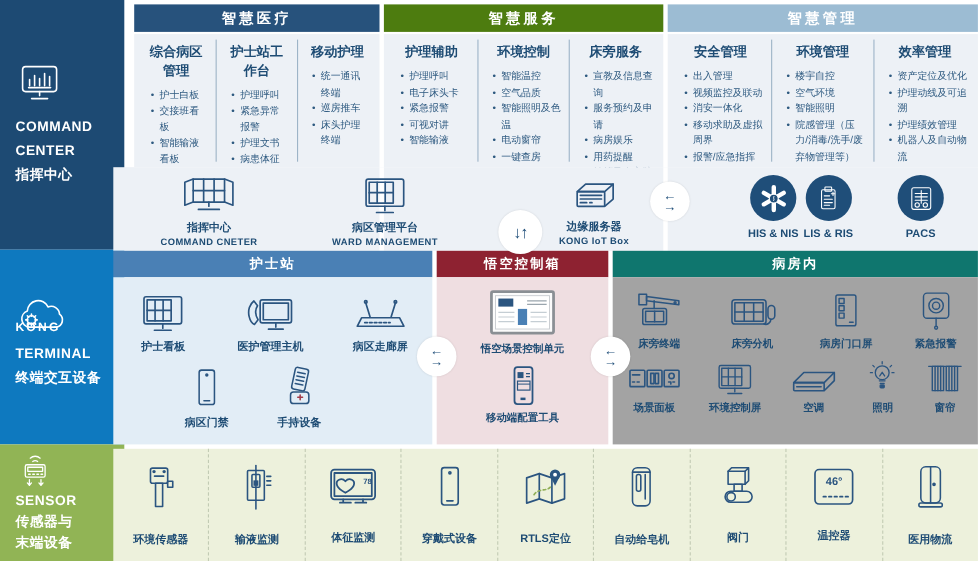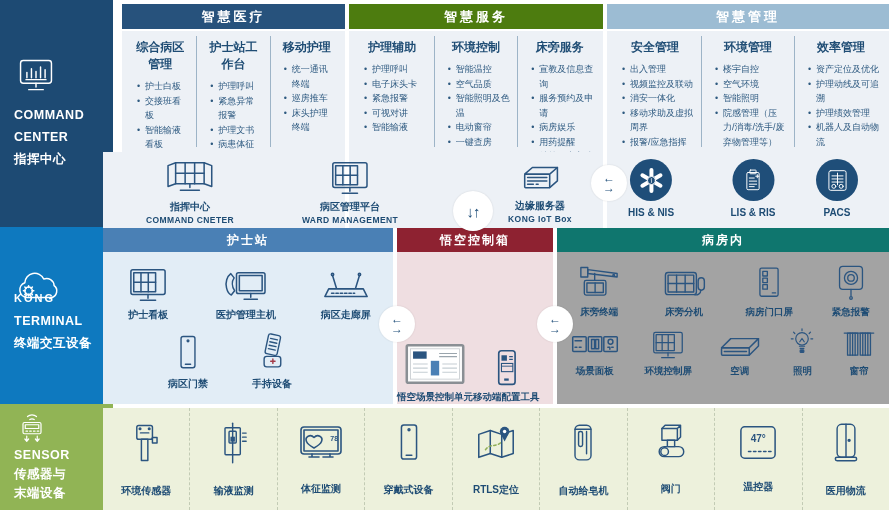--- a/index.html
+++ b/index.html
@@ -48,21 +48,21 @@
   .swap-v { width:40px; height:40px; font-size:15px; letter-spacing:-1px; }
   .swap-h { width:36px; height:36px; flex-direction:column; font-size:12px; line-height:10px; }
 
   
   .mp { position:absolute; top:228px; }
   #np { left:103px; width:290px; } #wp { left:397px; width:156px; } #rp { left:557px; width:332px; }
   .mp-h { height:24px; line-height:24px; text-align:center; color:#fff; font-size:12px; font-weight:bold; letter-spacing:2px; }
   #np .mp-h { background:#4a80b5; } #wp .mp-h { background:#8e2231; } #rp .mp-h { background:#0f766e;font-family:Liberation Serif, serif; }
   .mp-b { height:152px; }
   #np .mp-b { background:#e2edf6; padding-top:14px; }
-  #wp .mp-b { background:#efdee1; padding-top:10px; display:flex; flex-direction:row; align-items:flex-end; }
+  #wp .mp-b { background:#efdee1; padding-top:10px; display:flex; flex-direction:column; align-items:center; }
   #rp .mp-b { background:#a3a3a3; padding-top:10px; }
   .devrow { display:flex; justify-content:space-around; align-items:flex-end; }
   .dev { display:flex; flex-direction:column; align-items:center; }
   .dev .lbl { font-size:10px; color:#1e4c74; font-weight:bold; margin-top:4px; white-space:nowrap; }
   #np .row2 { justify-content:center; gap:44px; margin-top:9px; padding-right:36px; }
   #rp .lbl { font-size:9.5px; }
   #rp .row2 { margin-top:8px; }
   #wp .lbl { font-size:9.5px; color:#1e4c74; font-weight:bold; margin-top:3px; }
   #wp .dev + .dev { margin-top:7px; }
 
@@ -430,21 +430,21 @@
       <div class="nen">WARD MANAGEMENT</div>
     </div>
     <div class="node" style="left:437px">
       <svg class="ic" width="50" height="34" style="margin-top:3px">
           <use href="#s-server"></use>
         </svg>
       <div class="ncn">边缘服务器</div>
       <div class="nen">KONG IoT Box</div>
     </div>
 
-    <div class="sys" style="left:548px">
+    <div class="sys" style="left:600px">
       <div class="syscircle">
         <svg class="ic-w" width="27" height="27">
             <use href="#s-staroflife"></use>
           </svg>
       </div>
       <div class="ncn">HIS &amp; NIS</div>
     </div>
     <div class="sys" style="left:650px">
       <div class="syscircle">
         <svg class="ic-w" width="27" height="27">
@@ -655,21 +655,21 @@
       <svg class="ic" width="40" height="42">
           <use href="#s-valve"></use>
         </svg>
       <div class="lbl">阀门</div>
     </div>
     <div class="sitem">
       <div class="icwrap">
         <svg class="ic" width="46" height="38">
             <use href="#s-thermostat"></use>
           </svg>
-        <span class="ovl" id="ovl-26">47°</span>
+        <span class="ovl" id="ovl-26">46°</span>
       </div>
       <div class="lbl">温控器</div>
     </div>
     <div class="sitem">
       <svg class="ic" width="32" height="46">
           <use href="#s-logibox"></use>
         </svg>
       <div class="lbl">医用物流</div>
     </div>
   </section>

